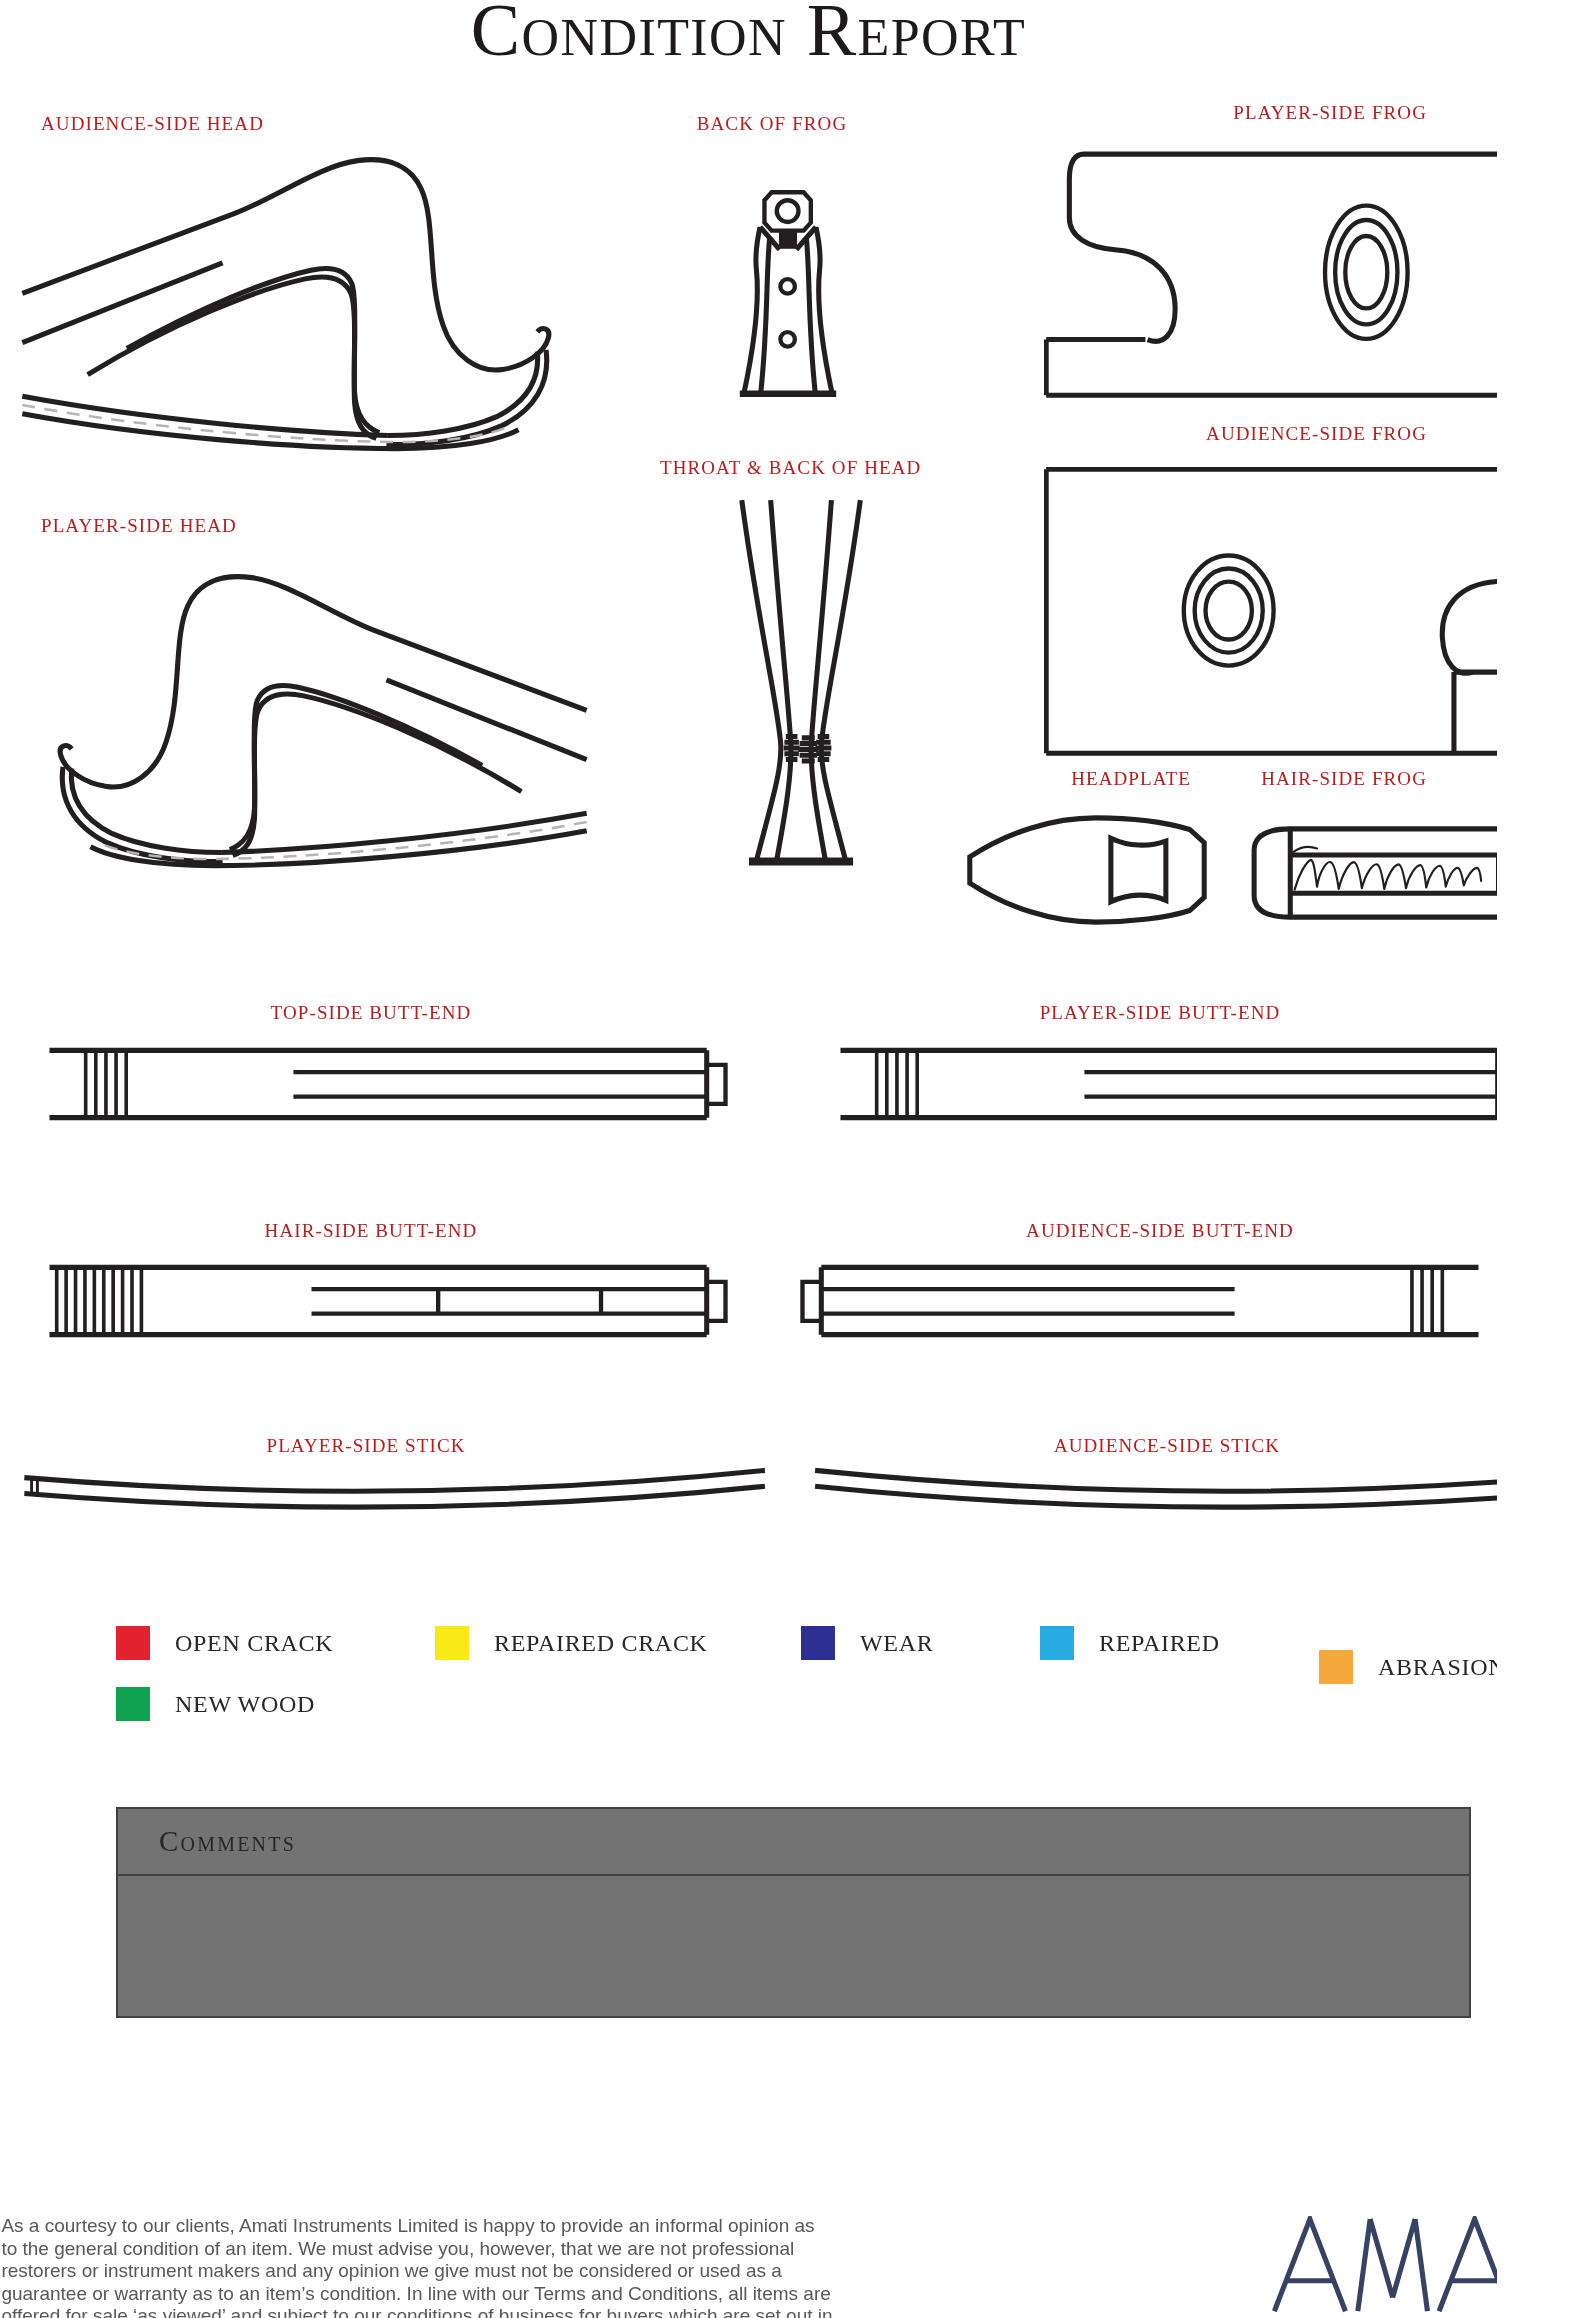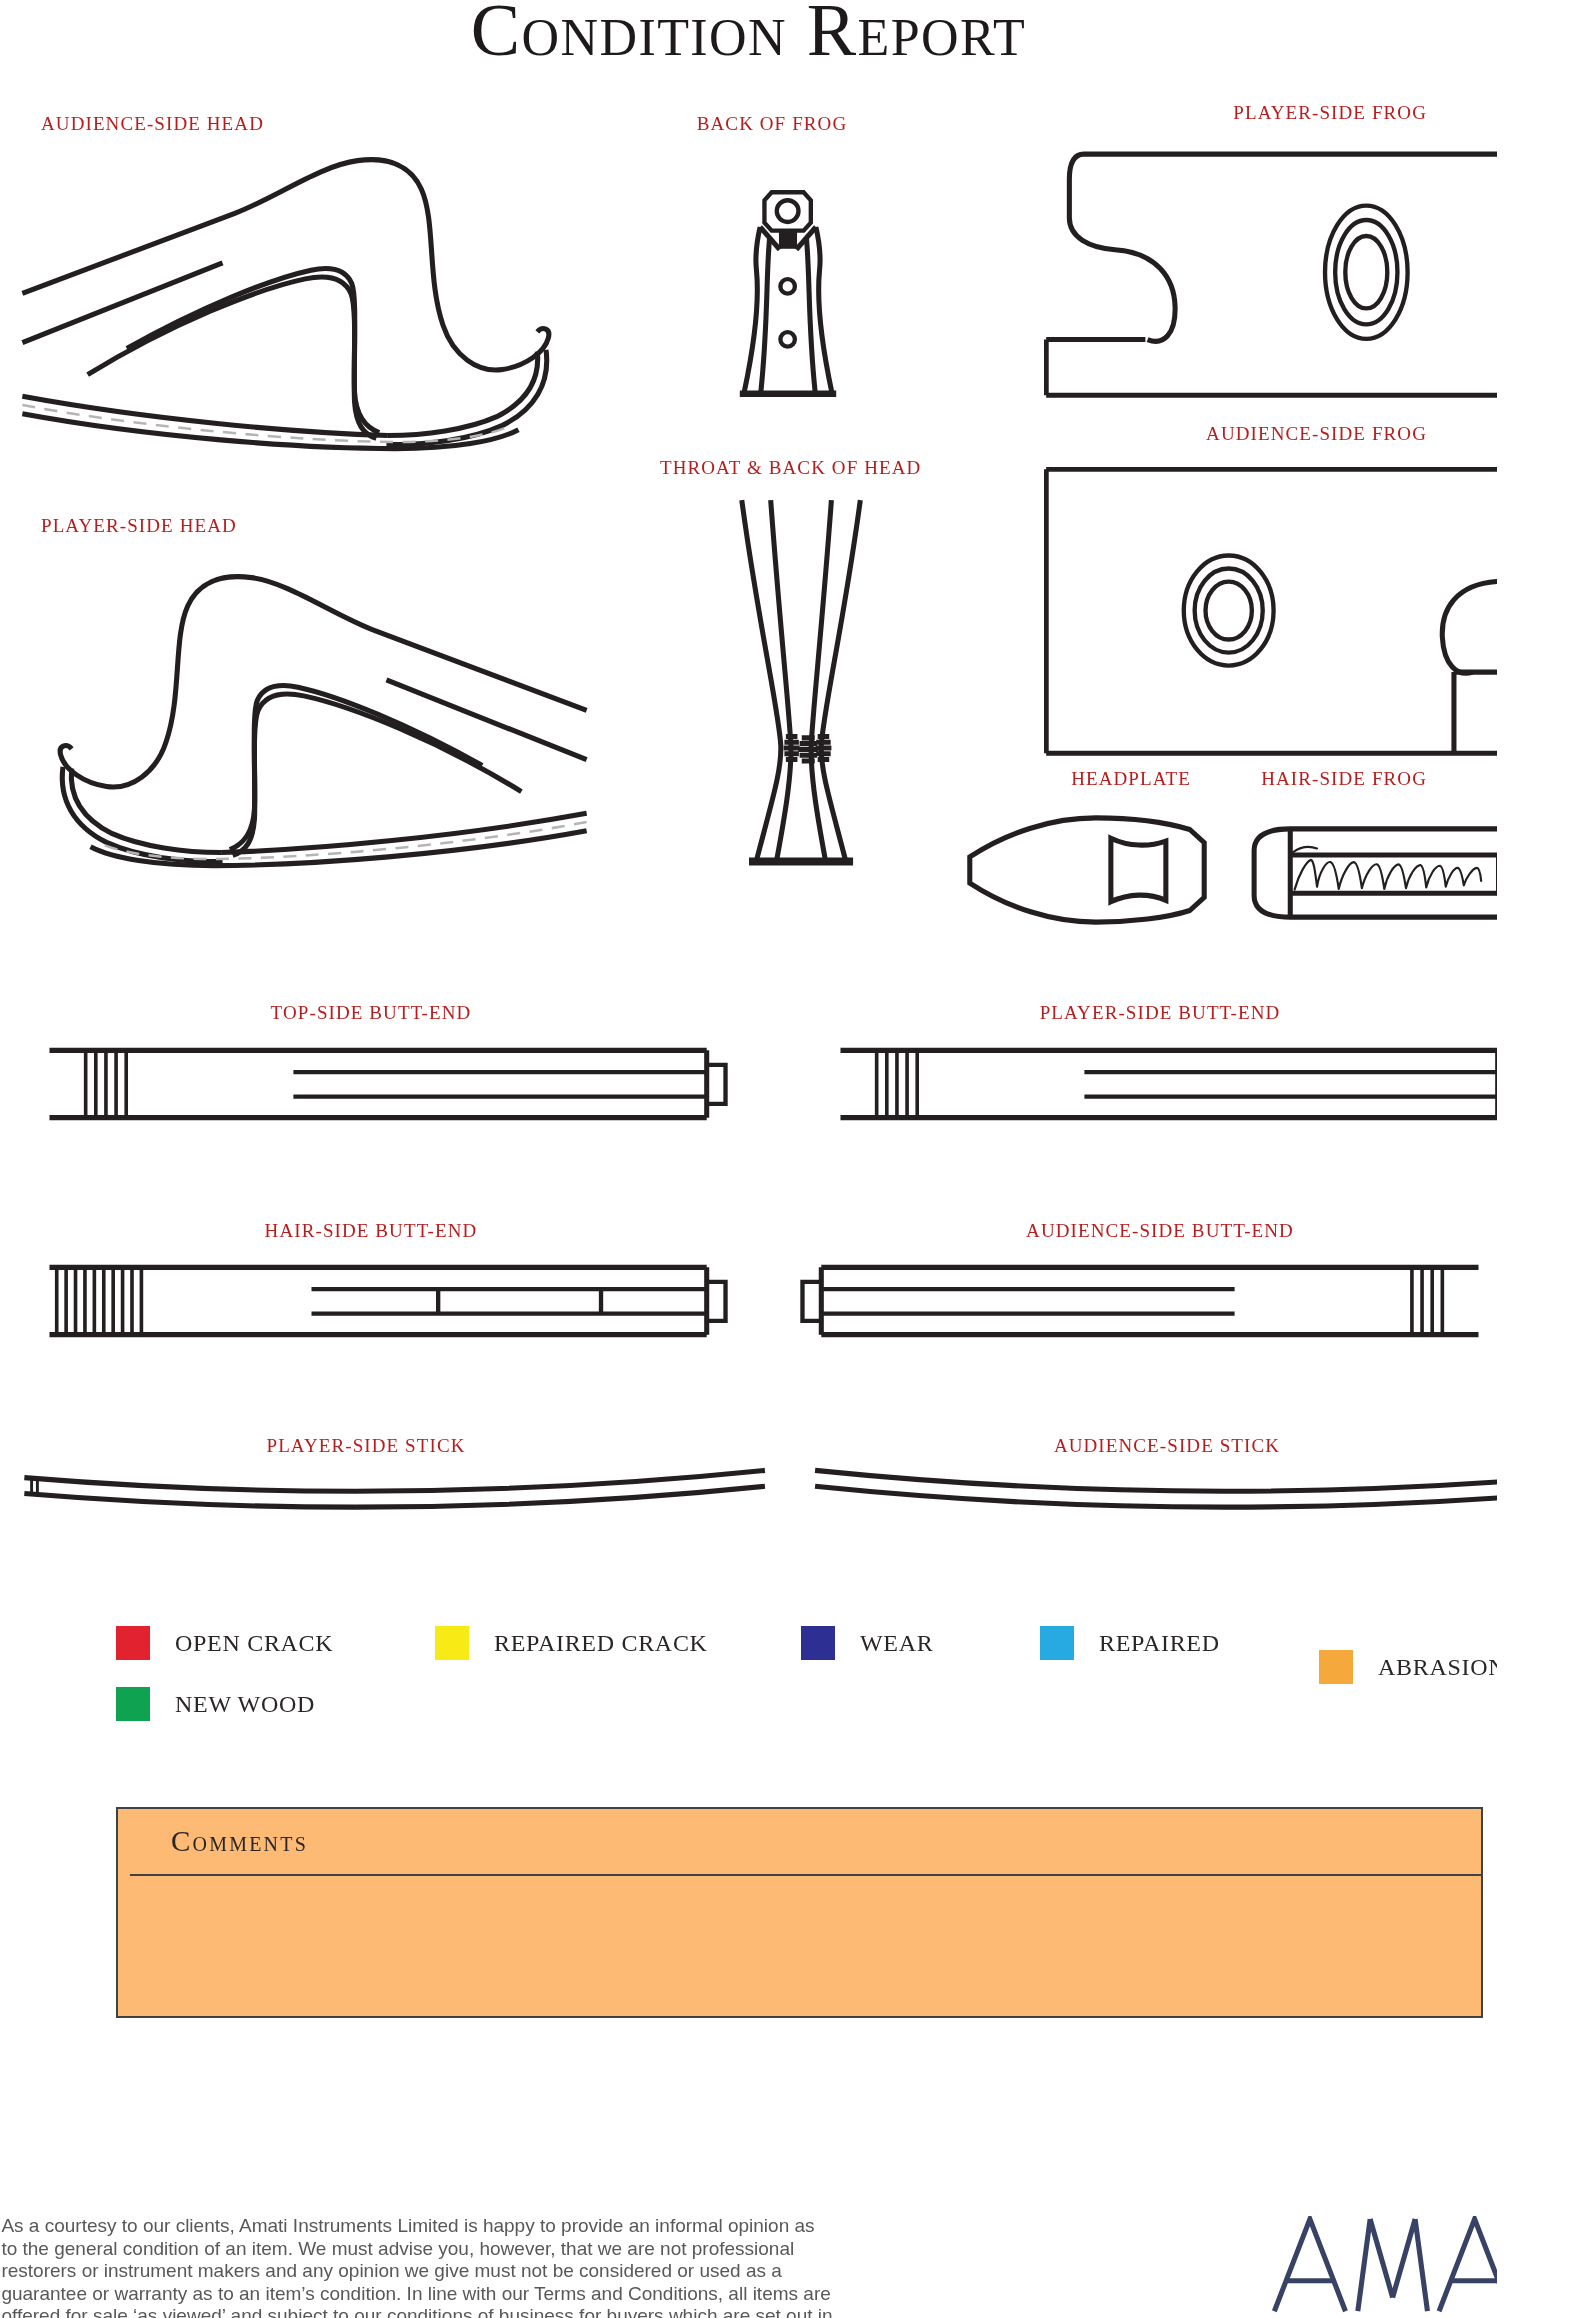--- a/index.html
+++ b/index.html
@@ -22,21 +22,21 @@
   .draw .ink{fill:#231f20;stroke:none;}
   .draw .dash{stroke:#b5b5b5;stroke-width:3.5;stroke-dasharray:18 13;}
   .draw .mark{stroke-width:3;stroke-linecap:round;stroke-linejoin:round;}
 
   .leg-item{position:absolute;display:flex;align-items:center;}
   .leg-item .sw{display:block;}
   .leg-item .leg-label{margin-left:25px;font-family:"Liberation Serif",serif;
        font-size:24px;letter-spacing:0.7px;color:#2a2627;line-height:34px;white-space:nowrap;}
 
   .comments-box{position:absolute;left:116px;top:1807px;width:1351px;height:207px;
-       border:2.9px solid #414042;background:#fdba74;padding-left:12px;}
+       border:2.9px solid #414042;background:#737373;}
   .comments-header{height:65px;border-bottom:2.9px solid #414042;position:relative;}
   .comments-title{position:absolute;left:41px;top:16px;font-family:"Liberation Serif",serif;
        font-size:29px;font-variant:small-caps;letter-spacing:2.2px;color:#2a2627;}
   .comments-body{width:100%;height:138px;}
 
   .disclaimer{position:absolute;left:1.4px;top:2215px;width:834px;
        font-family:"Liberation Sans",sans-serif;font-size:19px;line-height:22.5px;color:#58585a;}
 
   .logo{position:absolute;left:1270px;top:2216px;}
   .logo path{fill:none;stroke:#374264;stroke-width:7;stroke-linecap:butt;}

